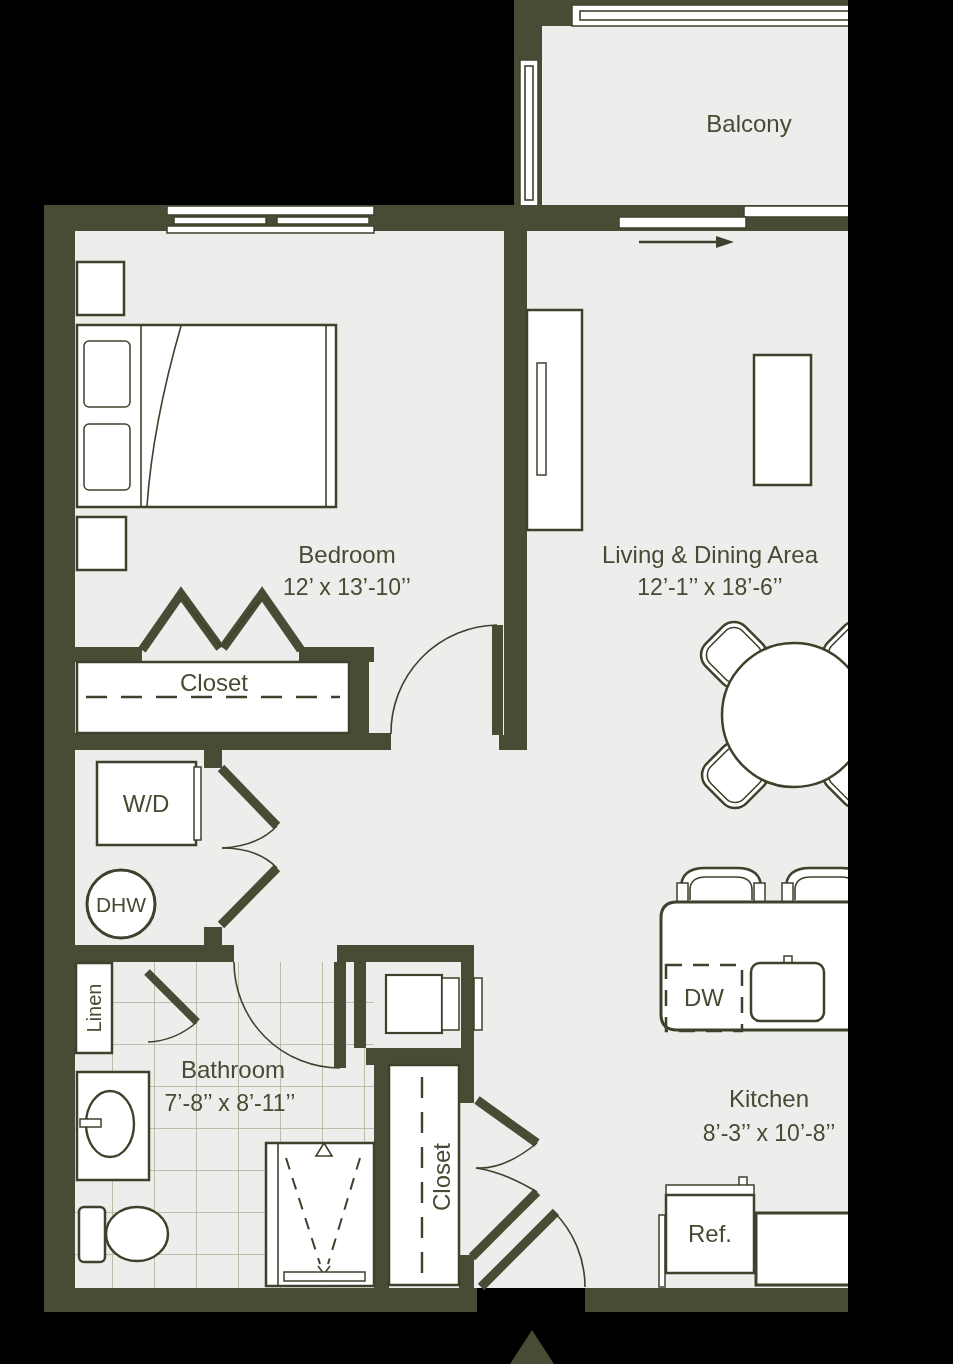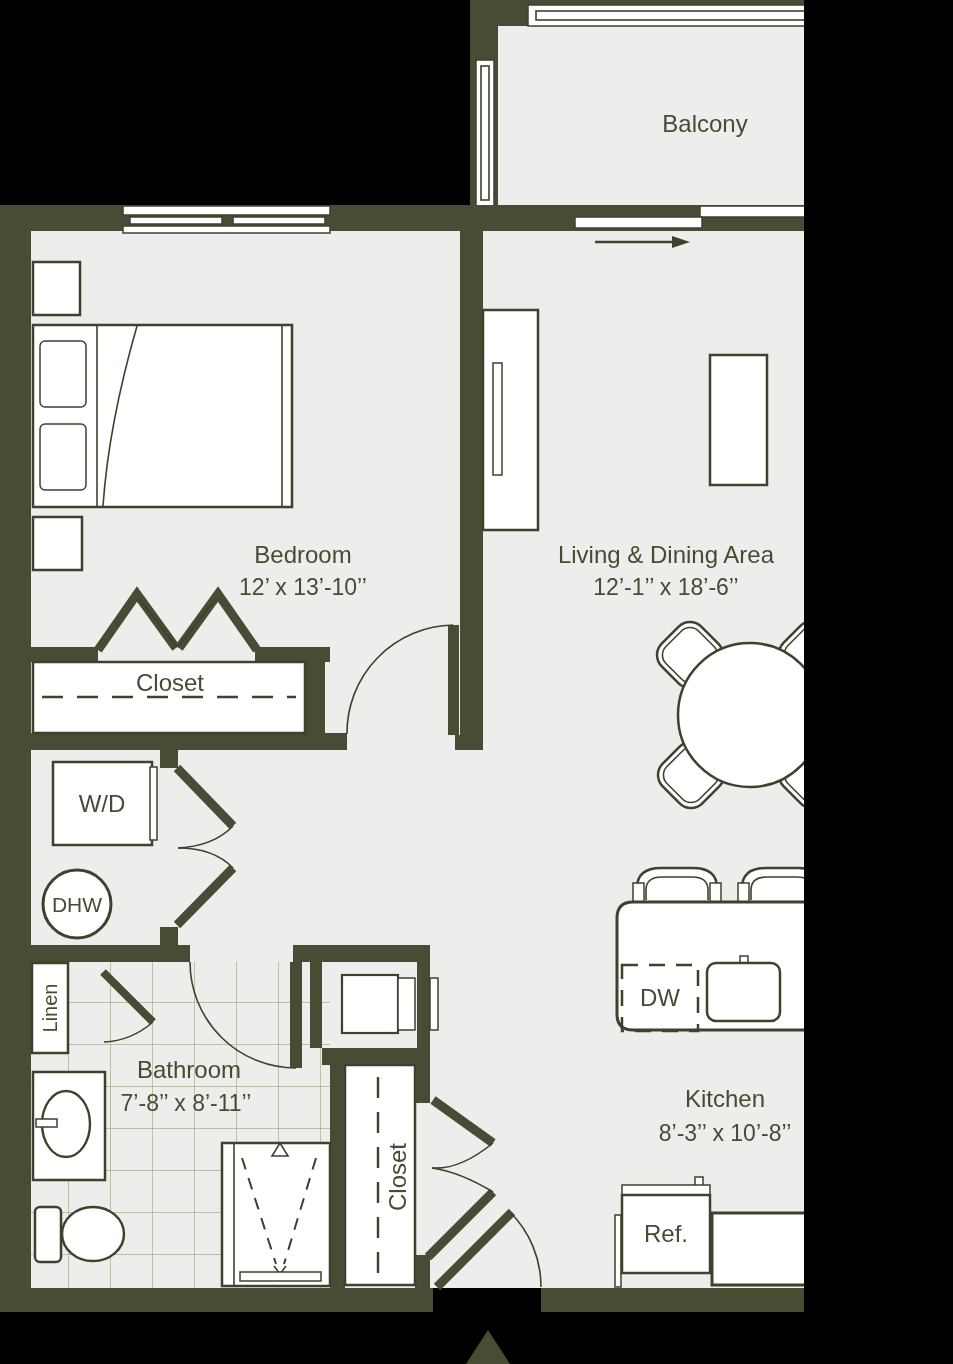--- a/index.html
+++ b/index.html
@@ -1,20 +1,20 @@
 <!DOCTYPE html>
 <html style="--wall: #484c35; --floor: #ededeb; --line: #3e422c; --ink: #474b33; --tile: #abae94; --background: #000000; --white: #ffffff;"><head>
 <meta charset="utf-8">
 <style>
   :root{
     --wall:#484c35; --floor:#ededeb; --line:#3e422c; --ink:#474b33;
     --tile:#abae94; --background:#000000; --white:#ffffff;
   }
   html,body{margin:0;padding:0;background:#000;}
-  .stage{position:relative;width:804px;height:1364px;background:var(--background,#000);overflow:hidden;}
+  .stage{position:relative;width:804px;height:1364px;background:var(--background,#000);overflow:hidden;padding-left:44px;}
   svg{display:block}
   .wall{fill:var(--wall,#484c35);}
   .floor{fill:var(--floor,#ededeb);}
   .furn{fill:var(--white,#fff);stroke:var(--line,#3e422c);stroke-width:2.5;}
   .furn-thin{fill:var(--white,#fff);stroke:var(--line,#3e422c);stroke-width:1.5;}
   .thin{fill:none;stroke:var(--line,#3e422c);stroke-width:1.6;}
   .dash{fill:none;stroke:var(--line,#3e422c);stroke-width:2.4;stroke-dasharray:21 14;}
   .dashfine{fill:none;stroke:var(--line,#3e422c);stroke-width:2;stroke-dasharray:12 9;}
   .leaf{stroke:var(--wall,#484c35);stroke-width:9;fill:none;}
   .lbl{font:24px "Liberation Sans","DejaVu Sans",sans-serif;fill:var(--ink,#474b33);text-anchor:middle;}

